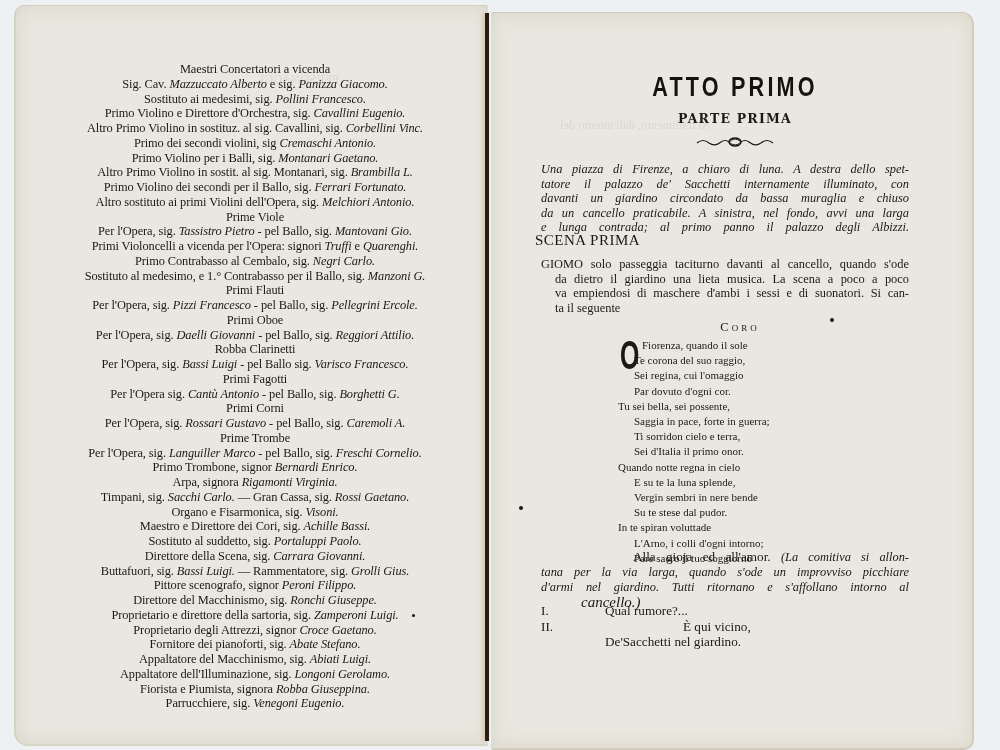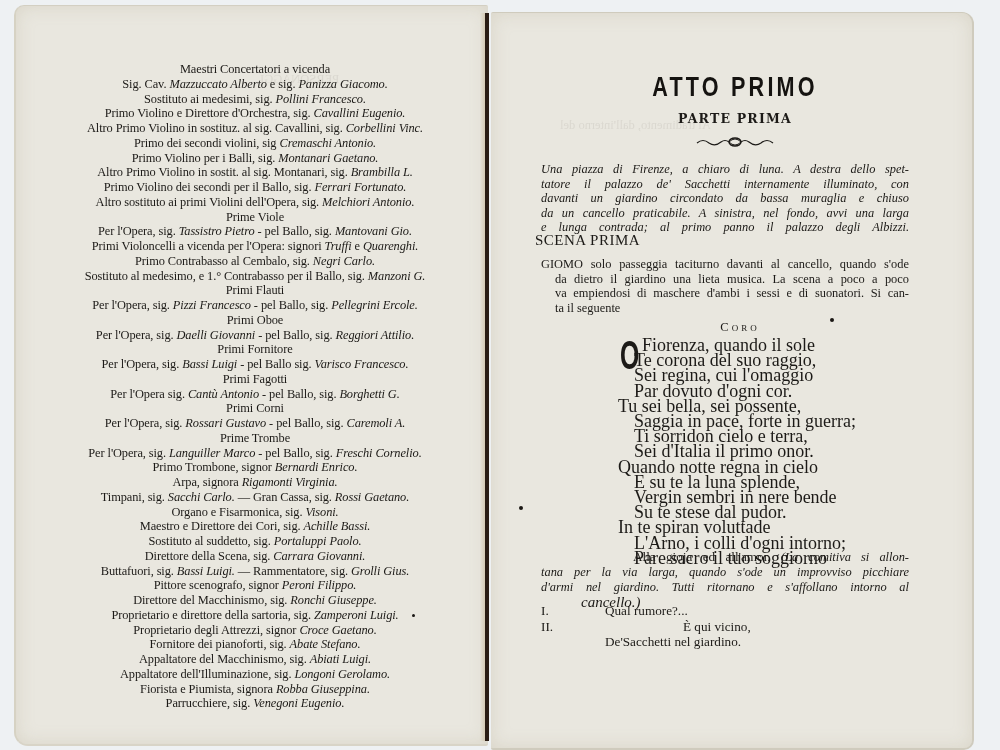--- a/index.html
+++ b/index.html
@@ -94,21 +94,21 @@
   .dot { position:absolute; width:4px; height:4px; border-radius:50%; background:#1a1714; }
 
   .dropcap {
     position:absolute; left:620px; top:338px;
     font-size:40px; line-height:34px; font-weight:bold;
     font-family:"Liberation Sans","DejaVu Sans",sans-serif;
     transform:scaleX(0.62); transform-origin:left top;
   }
   .verse {
     position:absolute; left:618px; top:338px; width:320px;
-    font-size:18px; line-height:15.2px;
+    font-size:11px; line-height:15.2px;
     white-space:nowrap;
   }
   .verse .v { display:block; }
   .verse .v.in { padding-left:16px; }
   .verse .v.dc { padding-left:24px; }
 
   .stage2 {
     position:absolute; left:541px; top:549px; width:368px;
     font-size:12.4px; line-height:15px;
   }
@@ -154,21 +154,21 @@
     <span class="line">Altro sostituto ai primi Violini dell'Opera, sig. <i>Melchiori Antonio.</i></span>
     <span class="heading">Prime Viole</span>
     <span class="line">Per l'Opera, sig. <i>Tassistro Pietro</i> - pel Ballo, sig. <i>Mantovani Gio.</i></span>
     <span class="line">Primi Violoncelli a vicenda per l'Opera: signori <i>Truffi</i> e <i>Quarenghi.</i></span>
     <span class="line">Primo Contrabasso al Cembalo, sig. <i>Negri Carlo.</i></span>
     <span class="line">Sostituto al medesimo, e 1.° Contrabasso per il Ballo, sig. <i>Manzoni G.</i></span>
     <span class="heading">Primi Flauti</span>
     <span class="line">Per l'Opera, sig. <i>Pizzi Francesco</i> - pel Ballo, sig. <i>Pellegrini Ercole.</i></span>
     <span class="heading">Primi Oboe</span>
     <span class="line">Per l'Opera, sig. <i>Daelli Giovanni</i> - pel Ballo, sig. <i>Reggiori Attilio.</i></span>
-    <span class="heading">Primi Fornitore</span>
+    <span class="heading">Robba Clarinetti</span>
     <span class="line">Per l'Opera, sig. <i>Bassi Luigi</i> - pel Ballo sig. <i>Varisco Francesco.</i></span>
     <span class="heading">Primi Fagotti</span>
     <span class="line">Per l'Opera sig. <i>Cantù Antonio</i> - pel Ballo, sig. <i>Borghetti G.</i></span>
     <span class="heading">Primi Corni</span>
     <span class="line">Per l'Opera, sig. <i>Rossari Gustavo</i> - pel Ballo, sig. <i>Caremoli A.</i></span>
     <span class="heading">Prime Trombe</span>
     <span class="line">Per l'Opera, sig. <i>Languiller Marco</i> - pel Ballo, sig. <i>Freschi Cornelio.</i></span>
     <span class="line">Primo Trombone, signor <i>Bernardi Enrico.</i></span>
     <span class="line">Arpa, signora <i>Rigamonti Virginia.</i></span>
     <span class="line">Timpani, sig. <i>Sacchi Carlo.</i> — Gran Cassa, sig. <i>Rossi Gaetano.</i></span>

